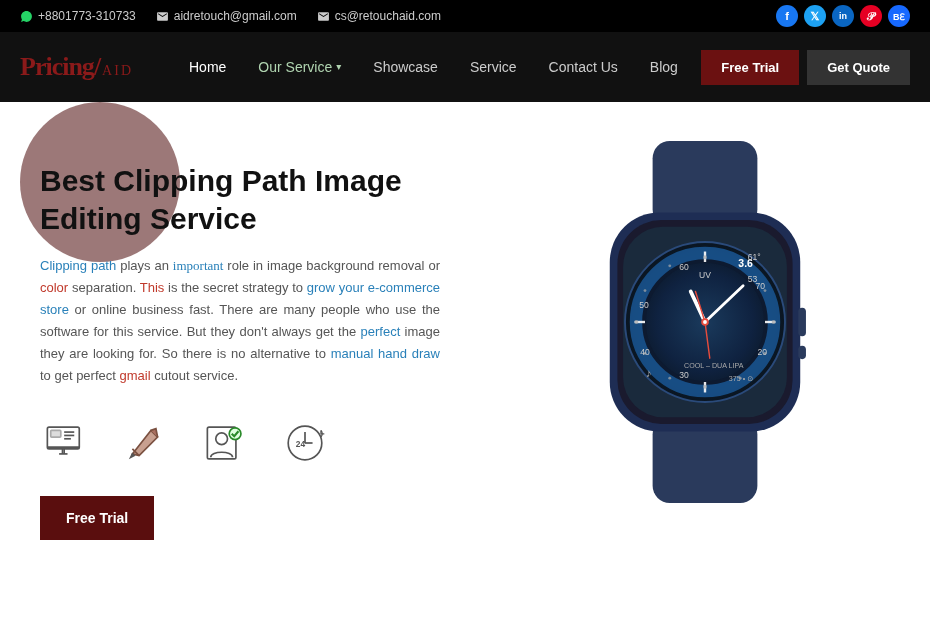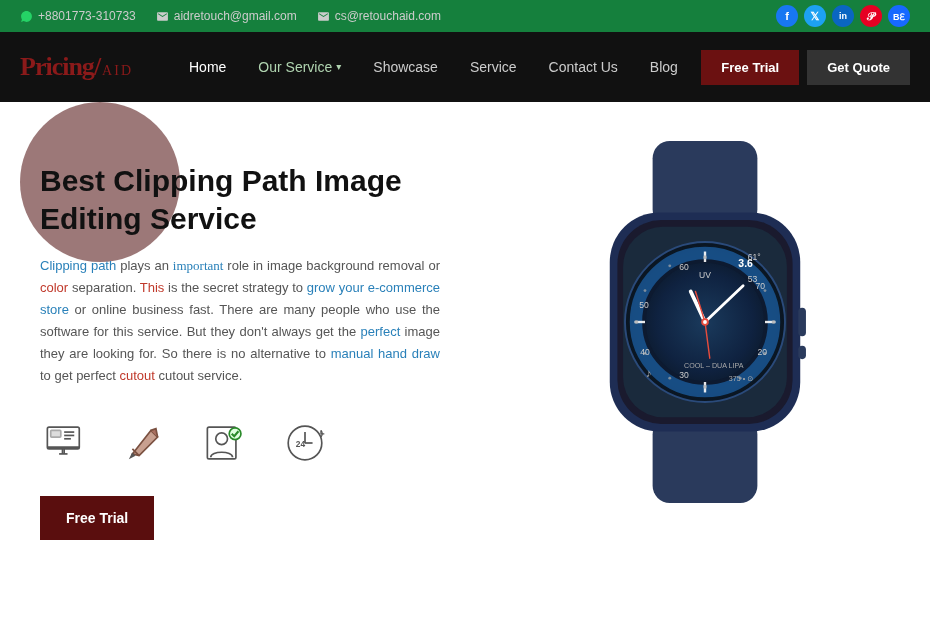--- a/index.html
+++ b/index.html
@@ -1,20 +1,20 @@
 <!DOCTYPE html>
 <html><head>
   <meta charset="utf-8">
   <style>
     * { margin: 0; padding: 0; box-sizing: border-box; }
     body { font-family: Arial, sans-serif; width: 930px; overflow-x: hidden; background: #fff; }
 
     
     .top-bar {
-      background: #15803d;
+      background: #000000;
       color: #ccc;
       font-size: 12px;
       padding: 5px 20px;
       display: flex;
       align-items: center;
       gap: 24px;
       height: 32px;
     }
     .top-bar-left { display: flex; align-items: center; gap: 20px; flex: 1; }
     .top-bar-item { display: flex; align-items: center; gap: 5px; }
@@ -202,21 +202,21 @@
 <div class="hero">
   <div class="circle-decoration"></div>
 
   <div class="hero-left">
     <h1 class="hero-title">Best Clipping Path Image Editing Service</h1>
     <p class="hero-text">
       <span style="color:#2980b9;">Clipping path</span> plays an <span style="color:#2980b9;font-family:Liberation Serif, serif;">important</span> role in image background removal or <span style="color:#c0392b;">color</span>
       separation. <span style="color:#c0392b;">This</span> is the secret strategy to <span style="color:#2980b9;">grow your e-commerce store</span> or
       online business fast. There are many people who use the software for this
       service. But they don't always get the <span style="color:#2980b9;">perfect</span> image they are looking for. So
-      there is no alternative to <span style="color:#2980b9;">manual hand draw</span> to get perfect <span style="color:#c0392b;">cutout</span> cutout
+      there is no alternative to <span style="color:#2980b9;">manual hand draw</span> to get perfect <span style="color:#c0392b;">gmail</span> cutout
       service.
     </p>
 
     
     <div class="icons-row">
 
       <div class="icon-box">
         <svg viewBox="0 0 50 50" fill="none" stroke="#555" stroke-width="2">
           <rect x="4" y="6" width="38" height="26" rx="2"></rect>
           <line x1="4" y1="30" x2="42" y2="30"></line>

